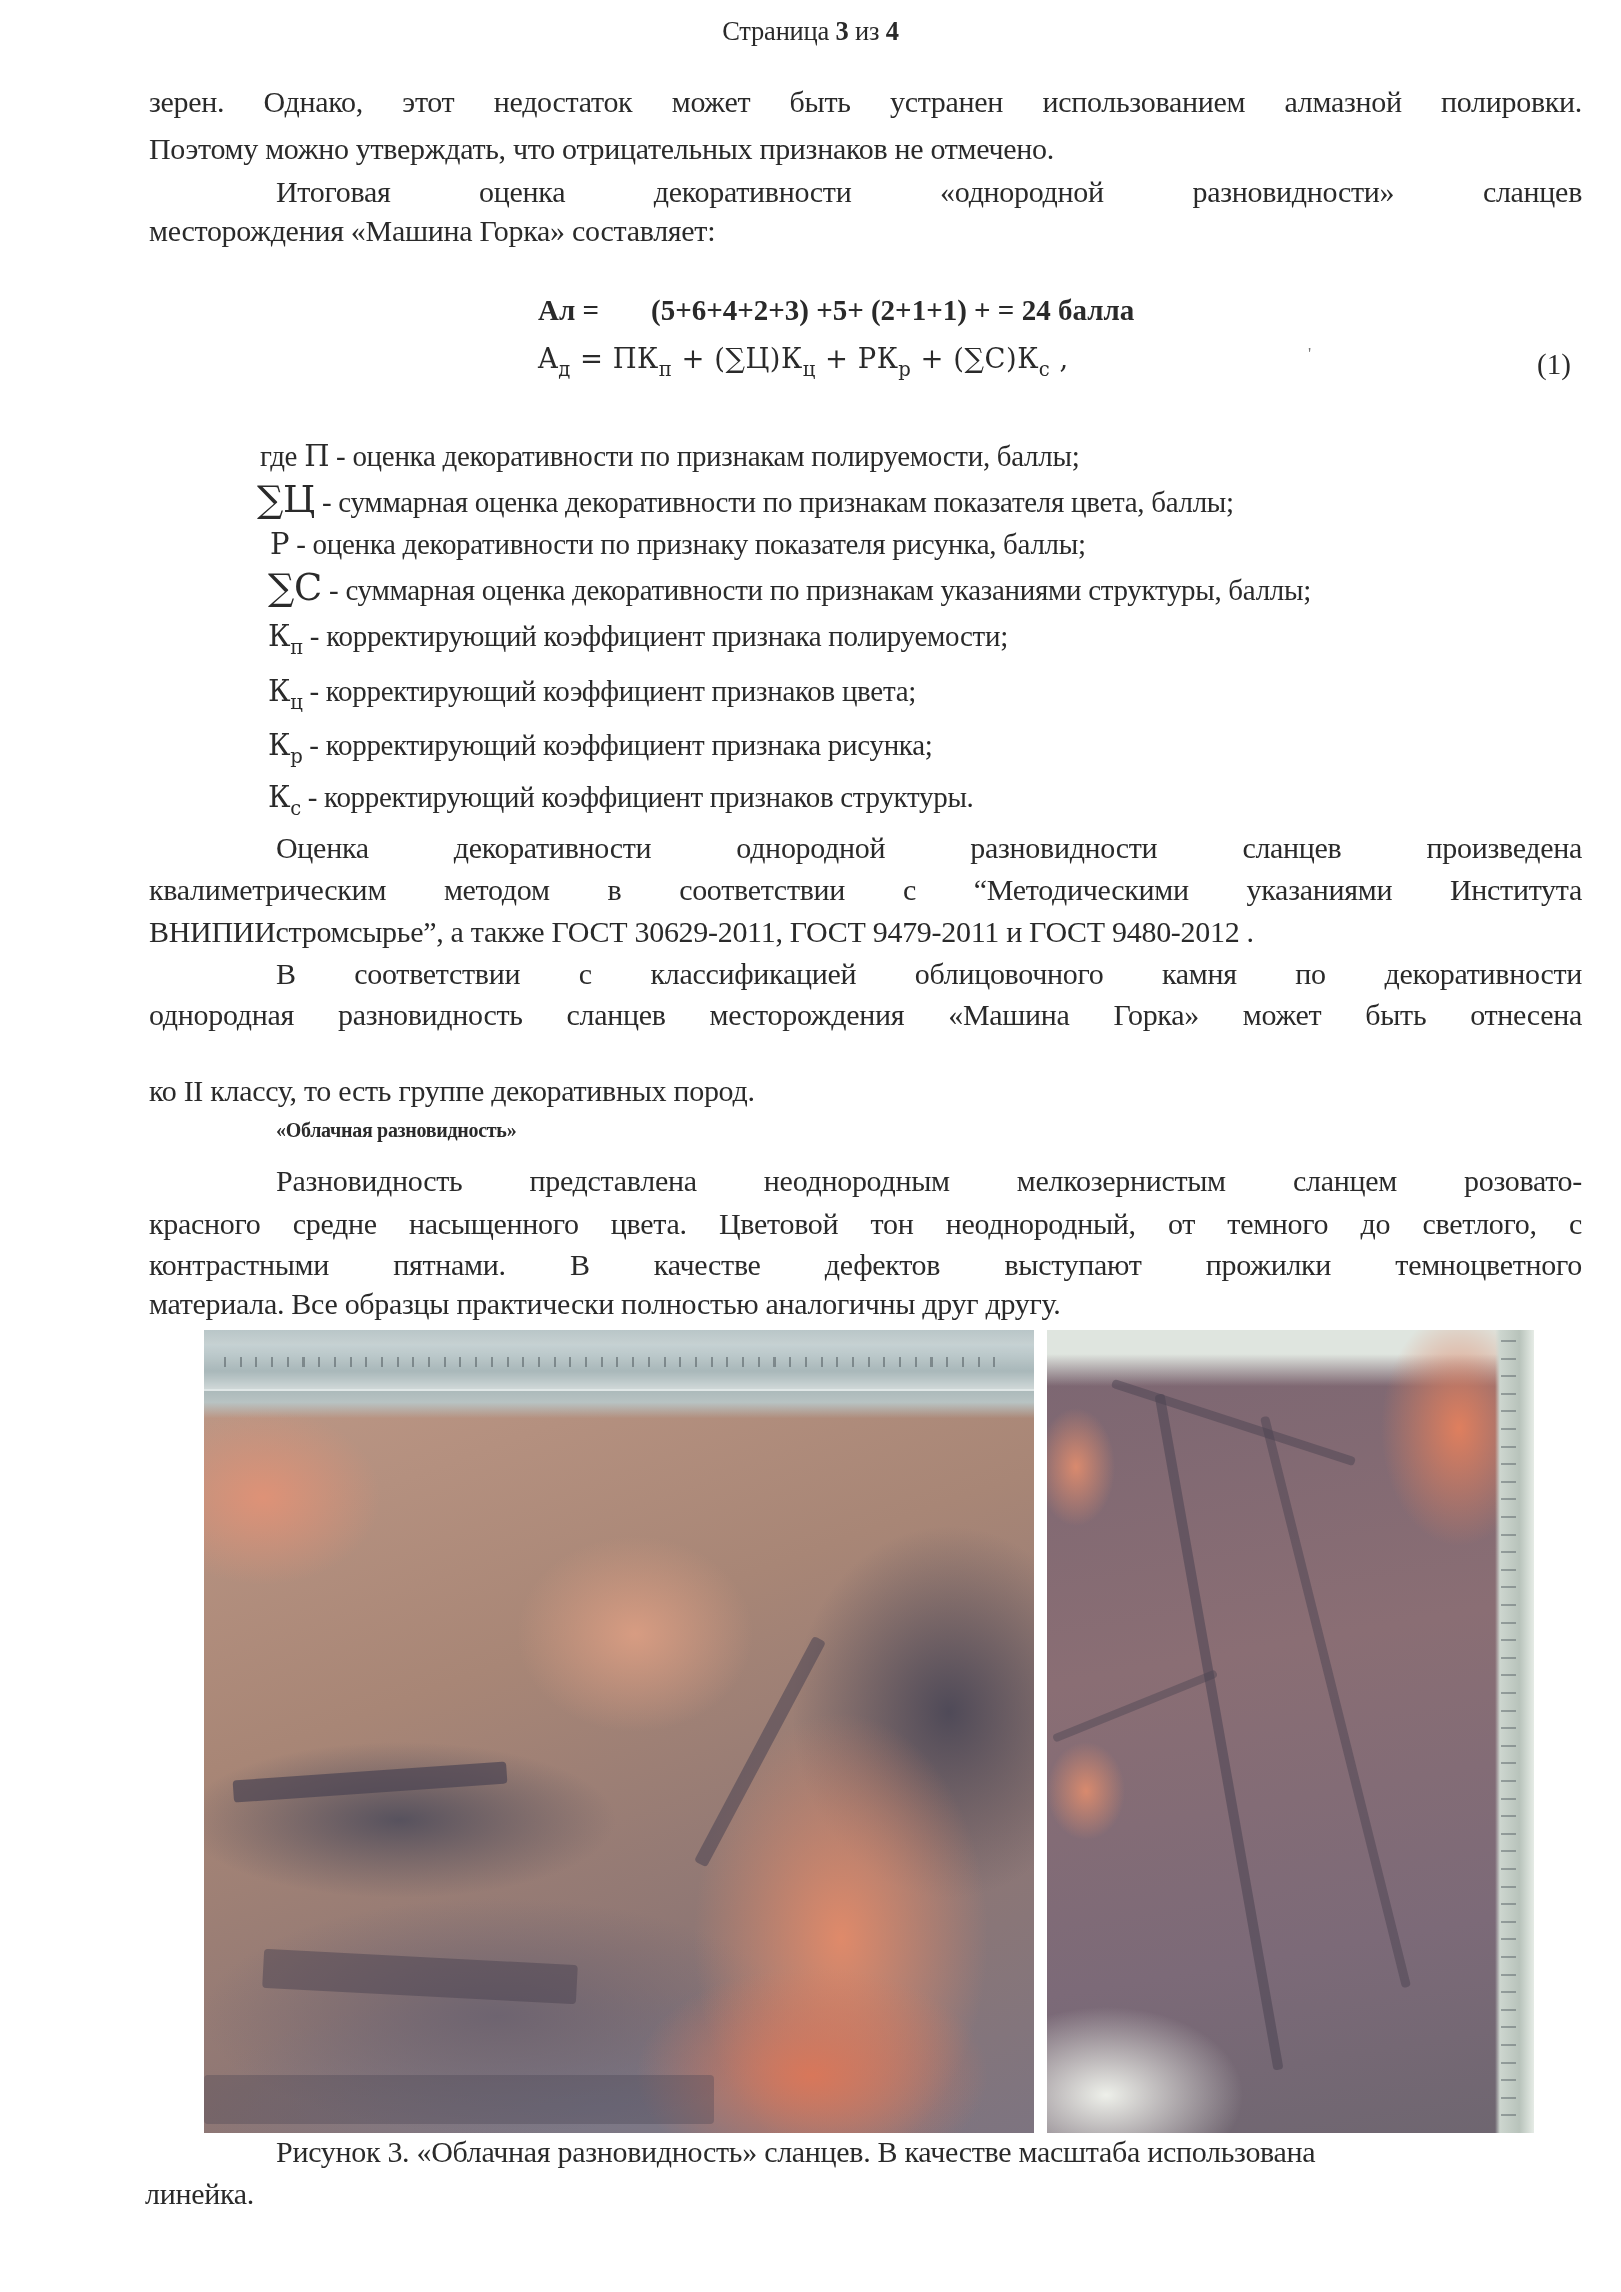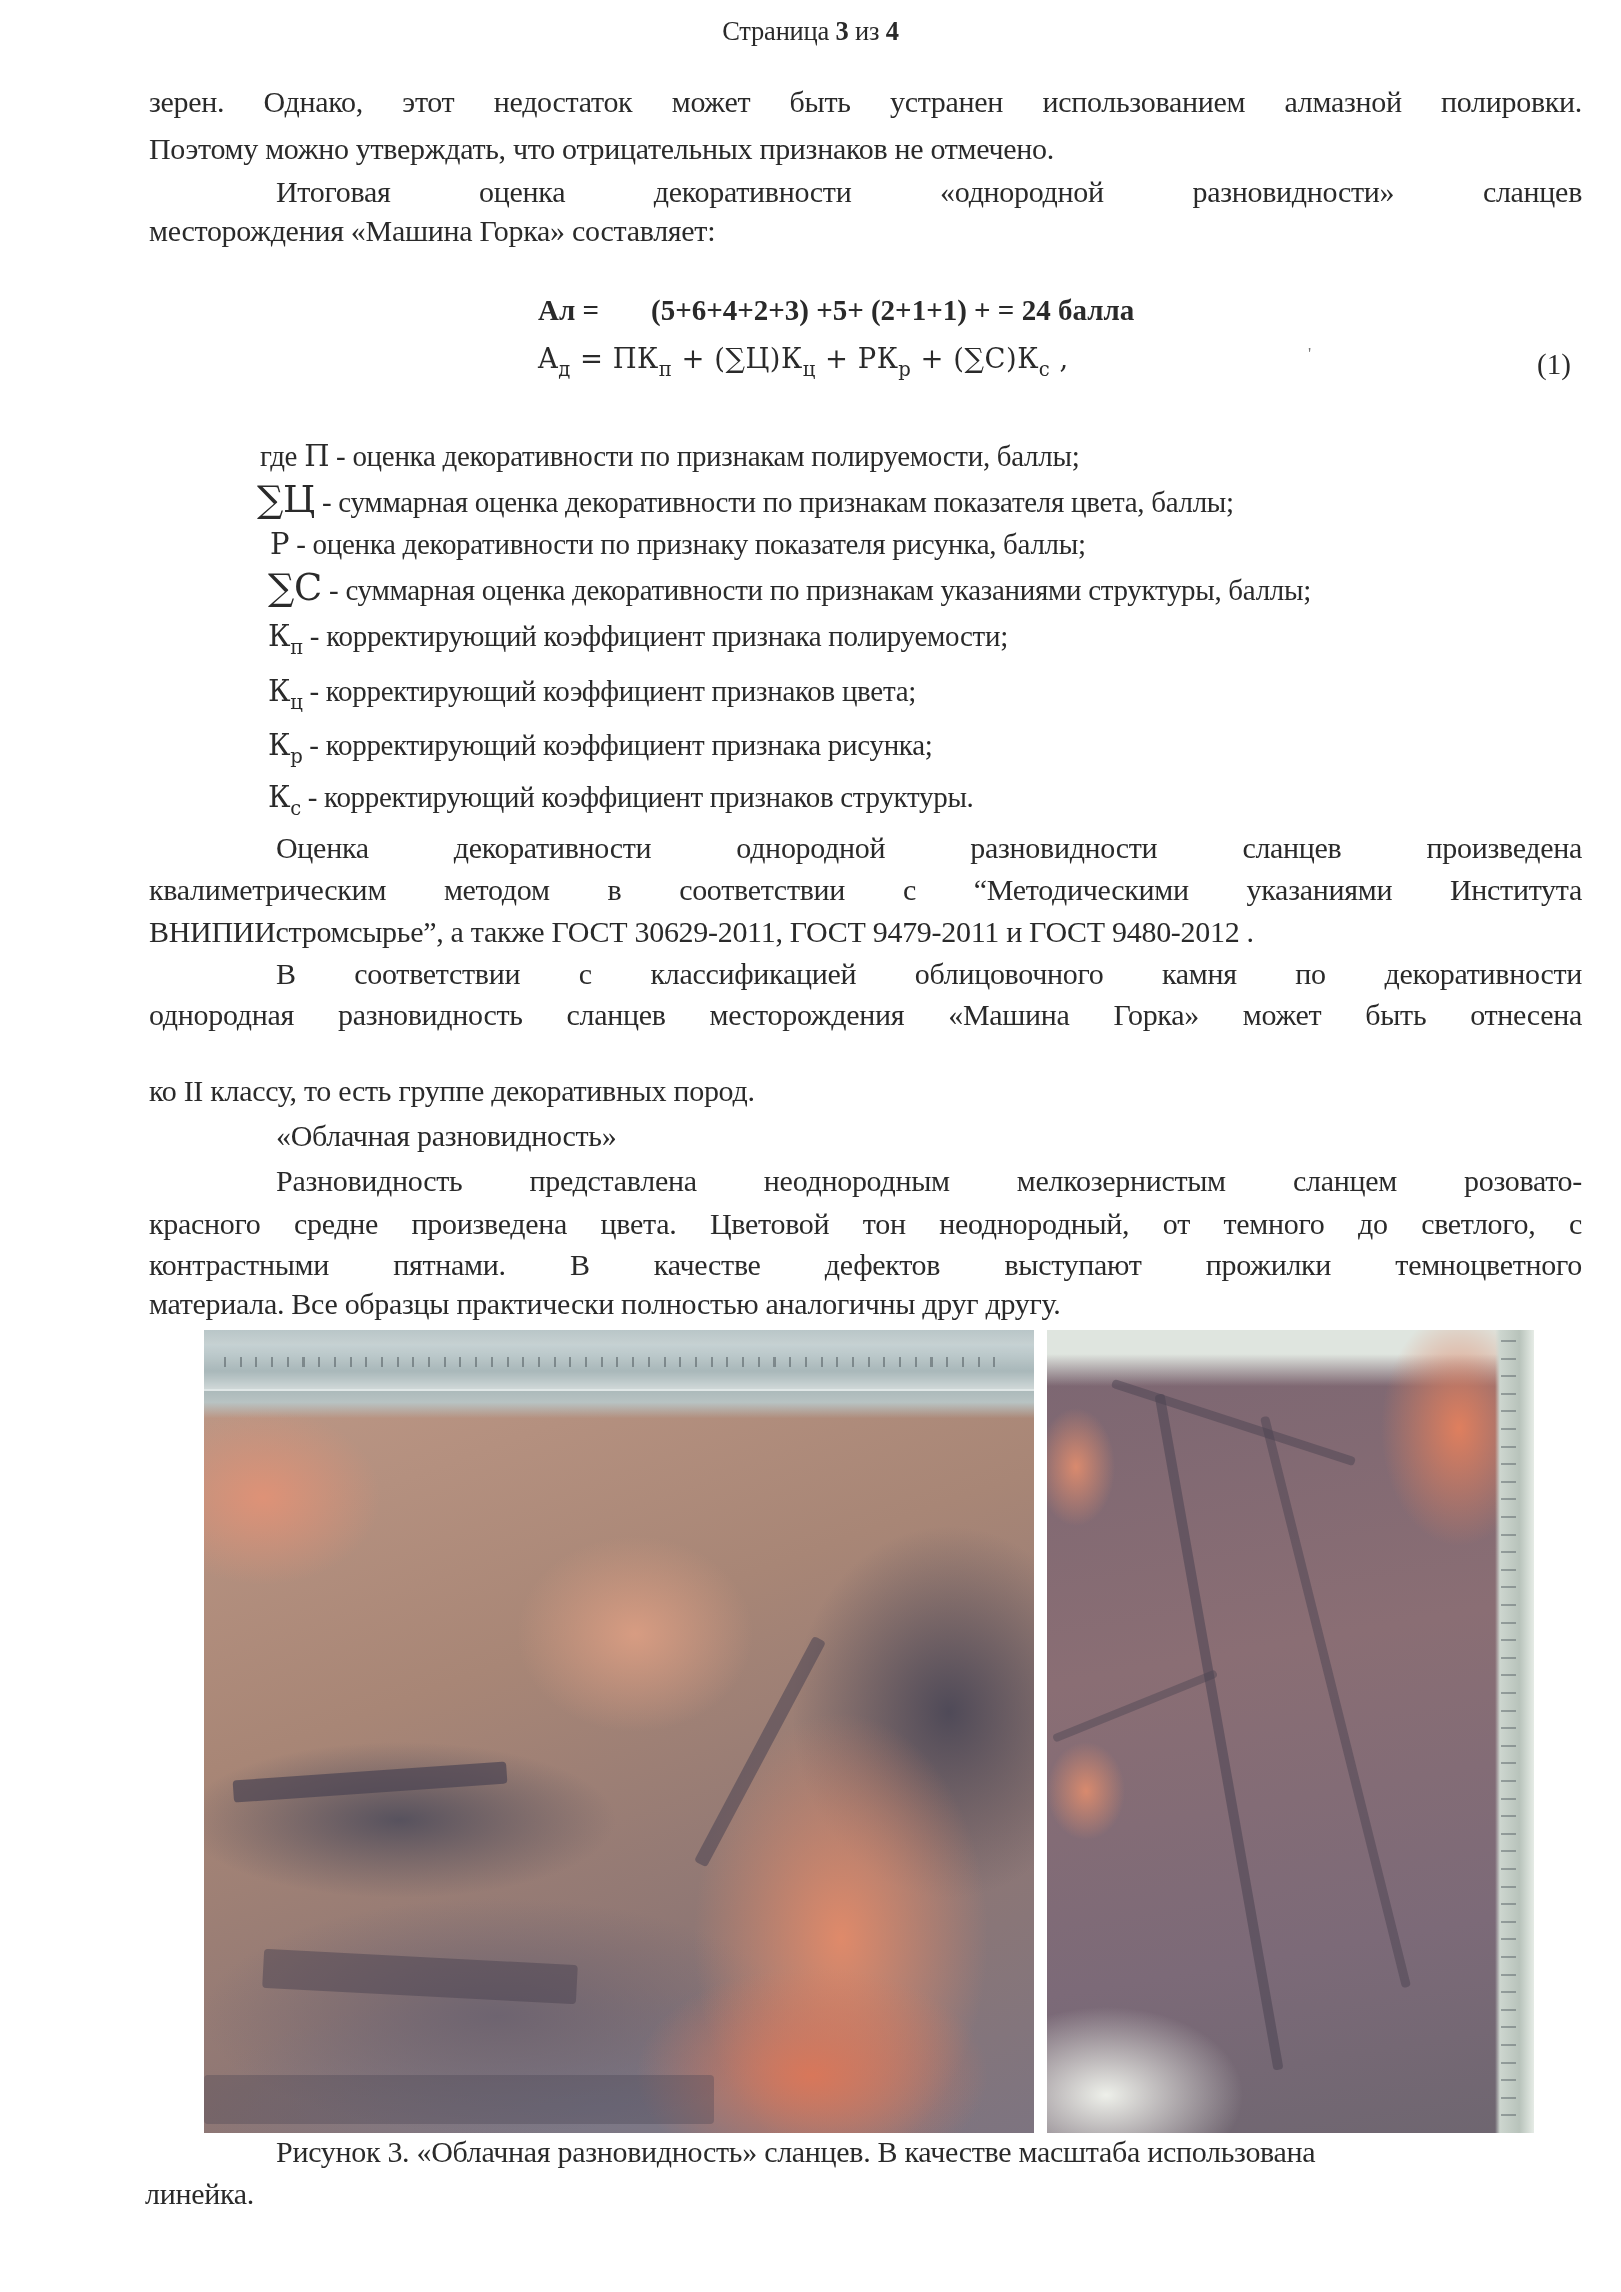--- a/index.html
+++ b/index.html
@@ -14,21 +14,21 @@
   .indent { padding-left: 127px; box-sizing: border-box; }
   .formula { position: absolute; font-size: 29px; white-space: nowrap; }
   .formula.bold { font-weight: bold; }
   .formula.mono { font-family: "DejaVu Serif", serif; font-size: 27.4px; letter-spacing: 0.5px; }
   .eqnum { position: absolute; left: 1537px; top: 348px; font-size: 29px; }
   .stray { position: absolute; left: 1308px; top: 343px; font-size: 17.6px; color: #777; }
   .def { position: absolute; font-size: 29px; white-space: nowrap; letter-spacing: -0.3px; line-height: 39px; }
   .sym { font-family: "DejaVu Serif", serif; font-size: 29px; }
   .sym-big { font-family: "DejaVu Serif", serif; font-size: 37px; }
   sub { font-size: 19.6px; font-family: "DejaVu Serif", serif; vertical-align: -7.8px; }
-  .section-heading { position: absolute; left: 276px; top: 1119px; font-size: 30px; font-weight: normal;
+  .section-heading { position: absolute; left: 276px; top: 1119px; font-size: 20px; font-weight: bold;
                      letter-spacing: -0.3px; }
   .photo { position: absolute; overflow: hidden; }
   .photo-left { left: 204px; top: 1330px; width: 830px; height: 803px;
     background:
       linear-gradient(180deg, #b9c6c8 0%, #cfd8d8 3%, #9fb0b2 6%, #b8c3c3 9%, rgba(0,0,0,0) 11%),
       radial-gradient(ellipse 176px 108px at 608px 745px, #d8775a 0%, rgba(216,119,90,0) 100%),
       radial-gradient(ellipse 147px 225px at 637px 608px, #df8a6a 0%, rgba(223,138,106,0) 100%),
       radial-gradient(ellipse 157px 186px at 745px 382px, #4f4a58 0%, rgba(79,74,88,0) 100%),
       radial-gradient(ellipse 216px 78px at 196px 490px, #57525e 0%, rgba(87,82,94,0) 100%),
       radial-gradient(ellipse 118px 88px at 59px 167px, #de9277 0%, rgba(222,146,119,0) 100%),
@@ -86,21 +86,21 @@
 <div class="line just" style="top:870px;">квалиметрическим методом в соответствии с “Методическими указаниями Института</div>
 <div class="line" style="top:912px;">ВНИПИИстромсырье”, а также ГОСТ 30629-2011,  ГОСТ 9479-2011 и ГОСТ 9480-2012 .</div>
 
 <div class="line just indent" style="top:954px;">В соответствии с классификацией облицовочного камня по декоративности</div>
 <div class="line just" style="top:995px;">однородная разновидность сланцев месторождения «Машина Горка» может быть отнесена</div>
 <div class="line" style="top:1034px;margin-top:37px;">ко II классу, то есть группе декоративных пород.</div>
 
 <div class="section-heading">«Облачная разновидность»</div>
 
 <div class="line just indent" style="top:1161px;">Разновидность представлена неоднородным мелкозернистым сланцем розовато-</div>
-<div class="line just" style="top:1204px;">красного средне произведена цвета. Цветовой тон неоднородный, от темного до светлого, с</div>
+<div class="line just" style="top:1204px;">красного средне насыщенного цвета. Цветовой тон неоднородный, от темного до светлого, с</div>
 <div class="line just" style="top:1245px;">контрастными пятнами. В качестве дефектов выступают прожилки темноцветного</div>
 <div class="line" style="top:1284px;">материала. Все образцы практически полностью аналогичны друг другу.</div>
 
 <div class="photo photo-left" title="Фото образца сланца облачной разновидности с линейкой сверху">
   <div class="ruler-h"></div>
   <div class="ruler-ticks-h"></div>
   <div class="vein" style="left:29px; top:441px; width:274px; height:21.6px; transform:rotate(-4deg);"></div>
   <div class="vein" style="left:59px; top:627px; width:314px; height:39px; transform:rotate(3deg); opacity:.5;"></div>
   <div class="vein" style="left:549px; top:294px; width:13.7px; height:255px; transform:rotate(28deg); opacity:.55;"></div>
   <div class="vein" style="left:0px; top:745px; width:510px; height:49px; opacity:.35;"></div>

